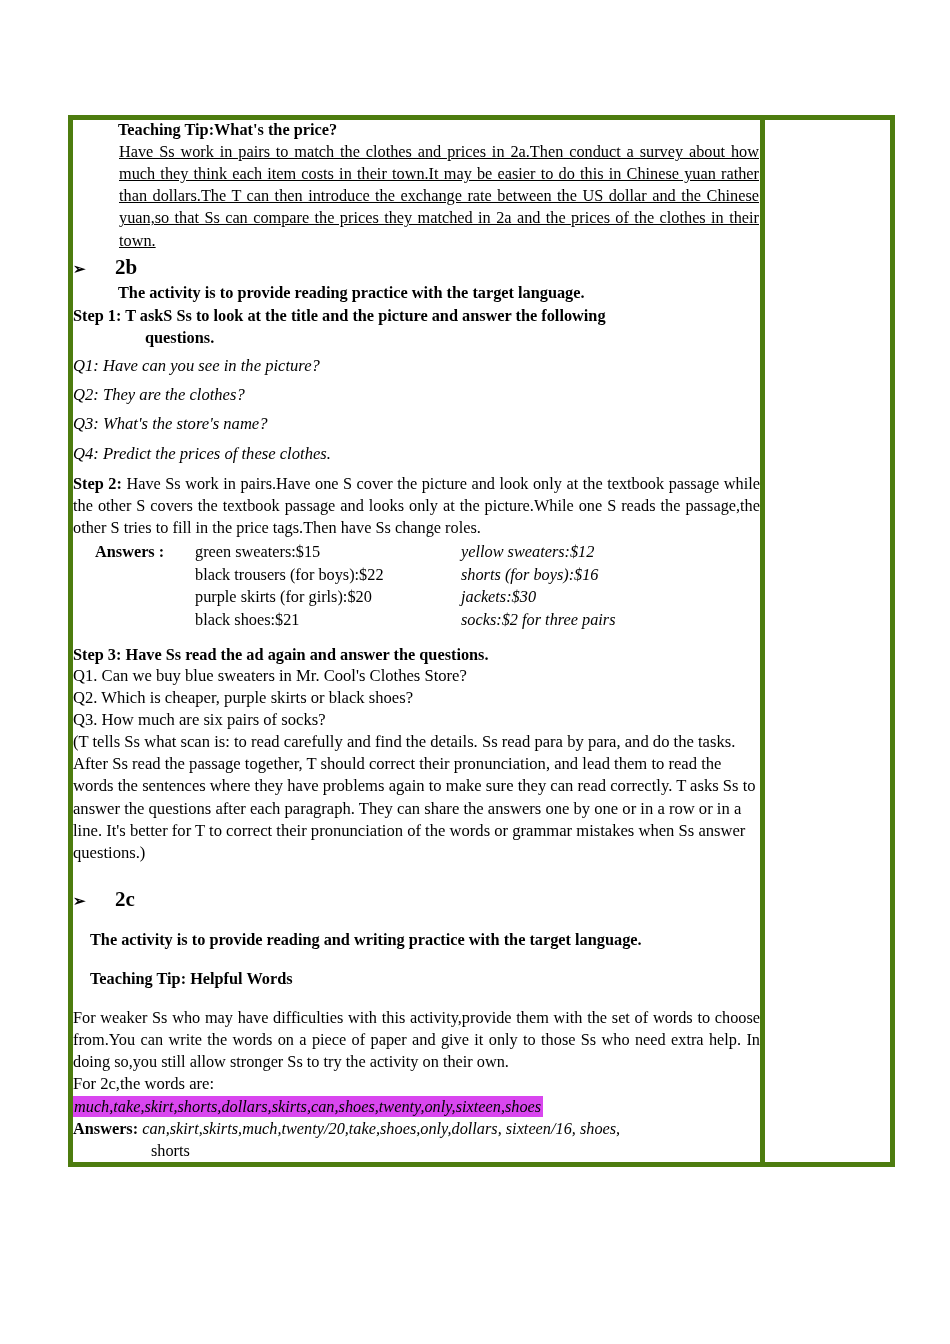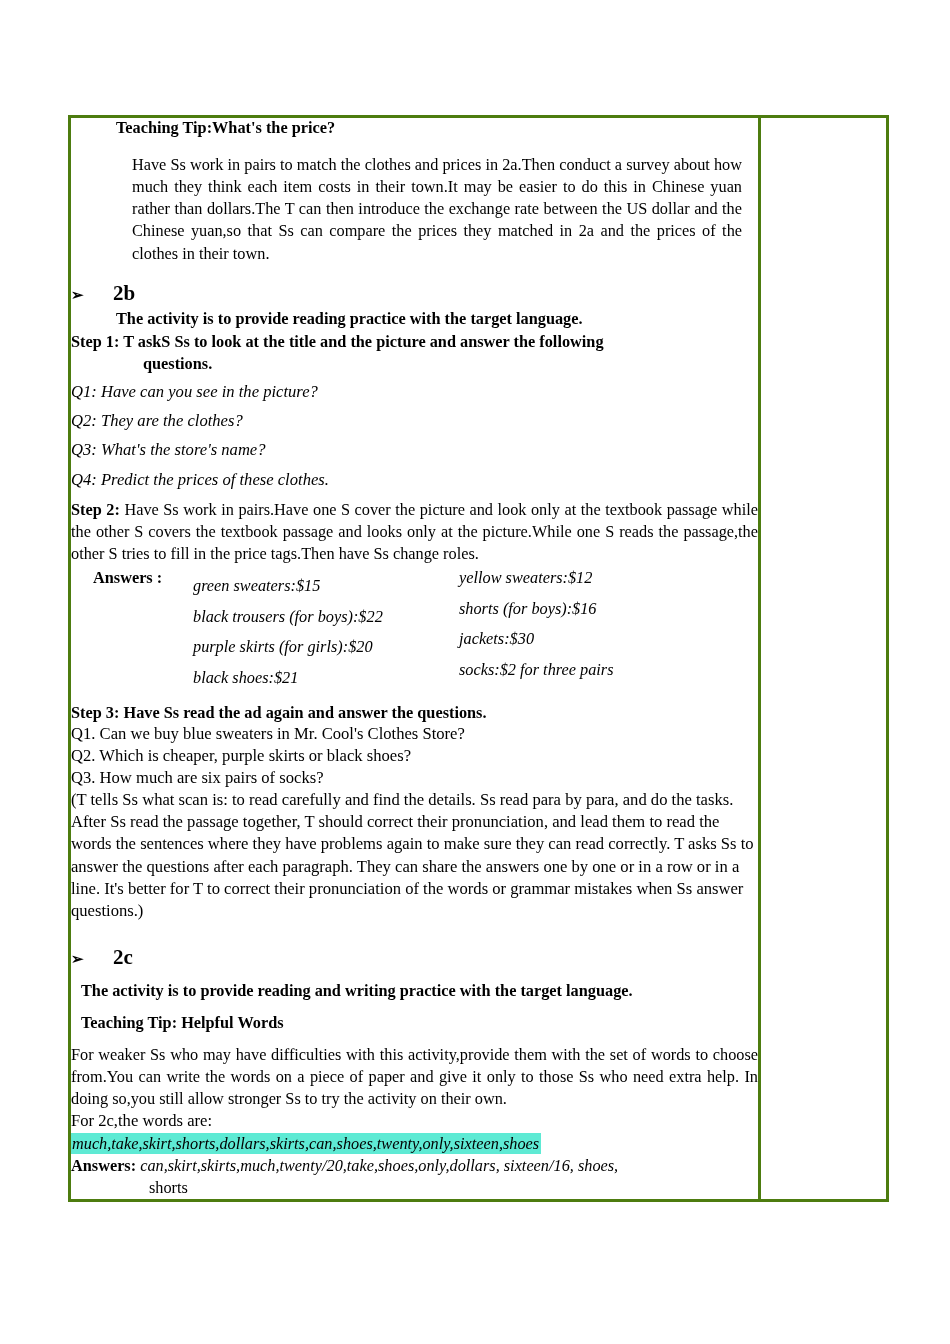--- a/index.html
+++ b/index.html
@@ -27,21 +27,21 @@
   
   .doc-table {
     position: absolute;
     left: 68px;
     top: 115px;
     width: 814px;
     border-collapse: collapse;
     table-layout: fixed;
   }
   .doc-table td {
-    border: 3px solid #4d7c0f;
+    border: 5px solid #4d7c0f;
     vertical-align: top;
     padding: 0;
   }
   .cell-main {
     width: 687px;
     padding: 4px 8px 8px 7px;
   }
   .cell-side {
     width: 125px;
   }
@@ -60,24 +60,25 @@
 
   .tip-head {
     font-weight: bold;
     font-size: 16.3px;
     margin: 0 0 0 0;
     padding-left: 45px;
   }
   .tip-body {
     font-size: 16.3px;
     line-height: 1.36;
-    margin: 16px;
+    margin: 1px;
     padding-left: 45px;
     text-align: justify;
     text-align-last: left;
+    text-decoration: underline;
   }
 
   
   .bullet-row {
     display: flex;
     align-items: baseline;
     font-weight: bold;
     font-size: 16.3px;
     margin-top: 3px;
   }
@@ -97,21 +98,21 @@
     text-align: justify;
     text-align-last: left;
     margin: 2px 0 0 0;
   }
   .sub-bold-flush {
     font-weight: bold;
     font-size: 16.3px;
     line-height: 1.36;
     text-align: justify;
     text-align-last: left;
-    margin: 10px;
+    margin: 17px;
   }
 
   .step1 {
     font-weight: bold;
     font-size: 16.3px;
     line-height: 1.38;
     margin: 1px 0 0 0;
   }
   .step1 .cont {
     display: block;
@@ -142,24 +143,22 @@
   .answers-row {
     display: flex;
     line-height: 1.38;
   }
   .answers-lbl {
     font-weight: bold;
     flex: 0 0 100px;
     width: 100px;
   }
   .ans-col-a {
-    font-style: italic;
     flex: 0 0 266px;
     width: 266px;
-    margin-top: 8px;
   }
   .ans-col-b {
     font-style: italic;
     flex: 1 1 auto;
   }
   .answers-row.cont .answers-lbl { visibility: hidden; }
 
   .step3-head {
     font-weight: bold;
     font-size: 16.3px;
@@ -172,21 +171,21 @@
   }
   .flow {
     font-size: 16.6px;
     line-height: 1.33;
     margin: 0;
   }
 
   .gap { height: 20px; }
 
   .highlight {
-    background: #5eead4;
+    background: #d946ef;
     font-style: italic;
     font-size: 16.3px;
     display: inline;
     padding: 1px 2px 1px 1px;
   }
   .hl-line { margin: 0; line-height: 1.3; }
 
   .final-answers {
     font-size: 16.3px;
     line-height: 1.34;

